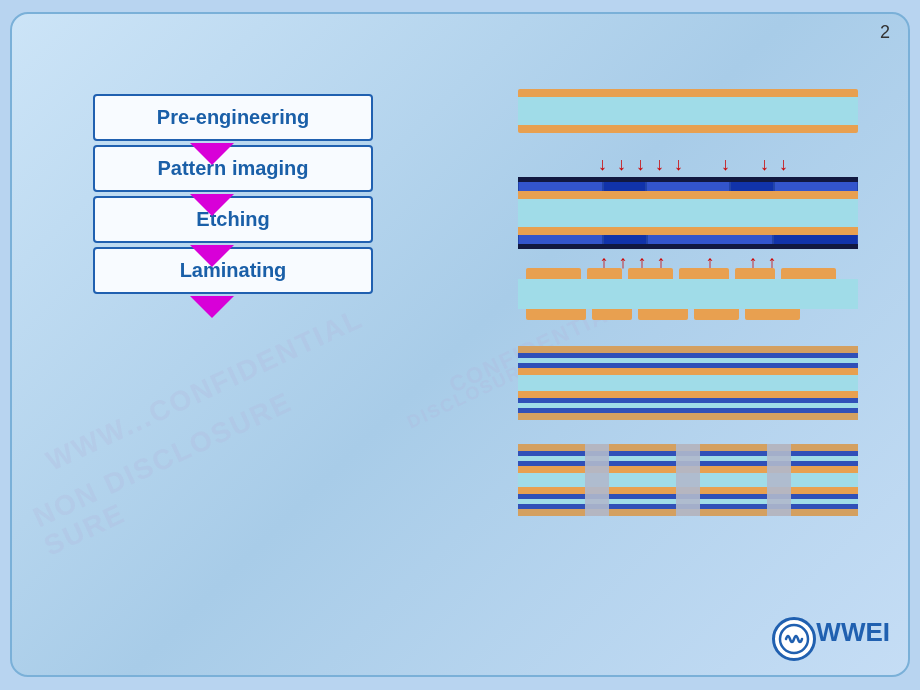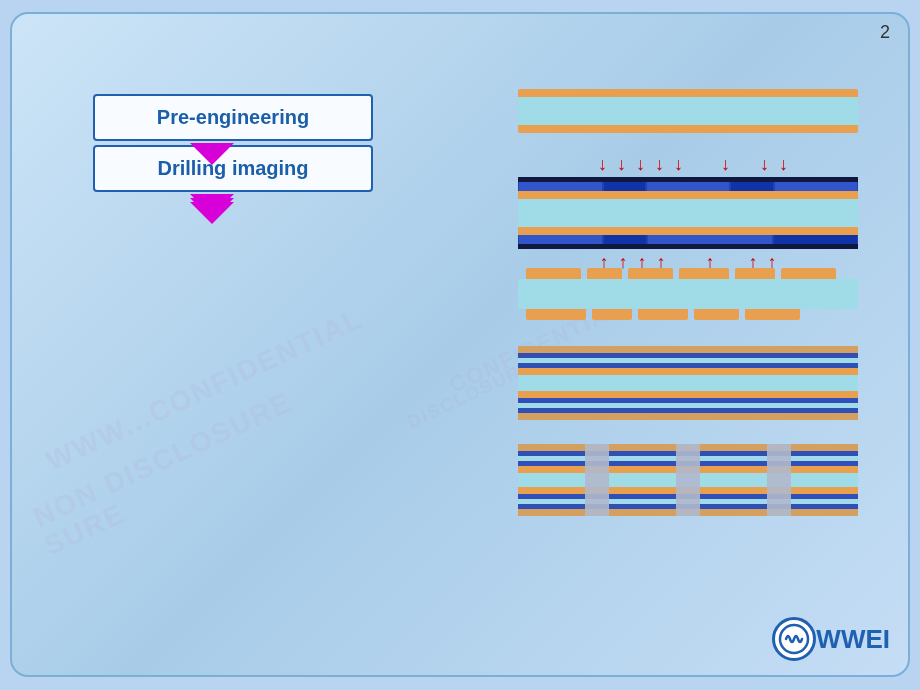--- a/index.html
+++ b/index.html
@@ -200,21 +200,21 @@
     .diag5 {
       height: 75px;
     }
 
     
     .wwei-logo {
       position: absolute;
       bottom: 14px;
       right: 18px;
       display: flex;
-      align-items: center;
+      align-items: flex-start;
     }
     .wwei-circle {
       width: 44px;
       height: 44px;
       border-radius: 50%;
       border: 3px solid #2060b0;
       background: white;
       display: flex;
       align-items: center;
       justify-content: center;
@@ -241,29 +241,31 @@
   <div class="watermark watermark-3">SURE</div>
   <div class="watermark watermark-4">CONFIDENTIAL</div>
   <div class="watermark watermark-5">DISCLOSURE</div>
 
   <div class="left-flow">
     <div class="flow-box">Pre-engineering</div>
     <div class="arrow-down">
       <div class="arrow-shaft"></div>
       <div class="arrow-head"></div>
     </div>
-    <div class="flow-box">Drilling imaging</div>
+    <div class="flow-box">Pattern imaging</div>
     <div class="arrow-down">
       <div class="arrow-shaft"></div>
       <div class="arrow-head"></div>
     </div>
+    <div class="flow-box">Etching</div>
     <div class="arrow-down">
       <div class="arrow-shaft"></div>
       <div class="arrow-head"></div>
     </div>
+    <div class="flow-box">Laminating</div>
     <div class="arrow-down">
       <div class="arrow-shaft"></div>
       <div class="arrow-head"></div>
     </div>
   </div>
 
   <div class="right-diagrams">
 
     <div class="pcb-diagram diag1">
       <div class="board-simple">

